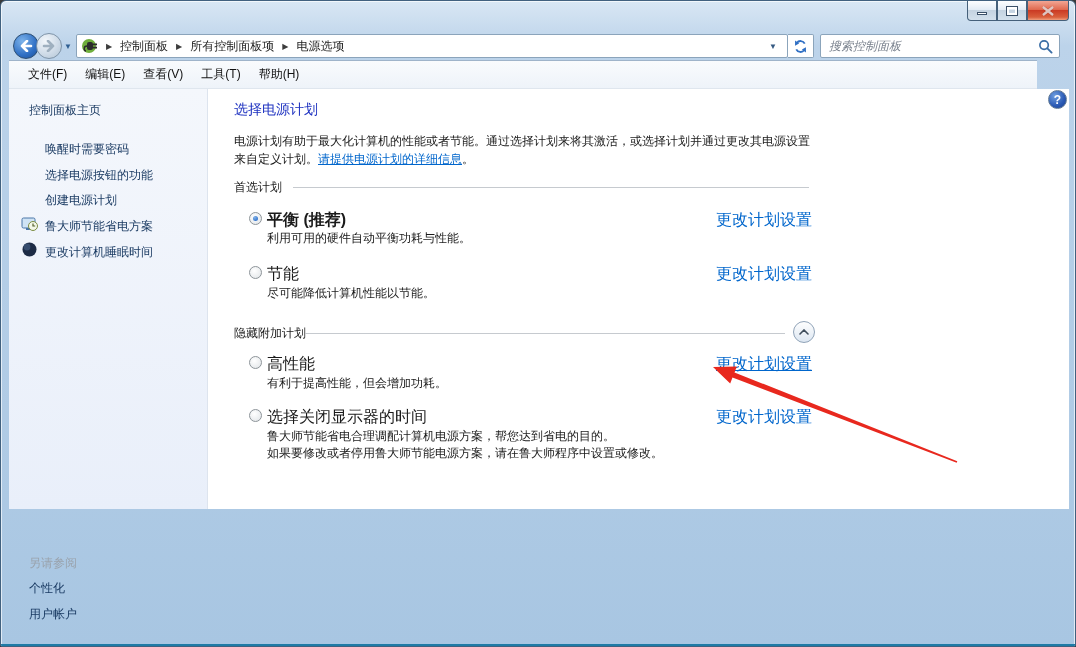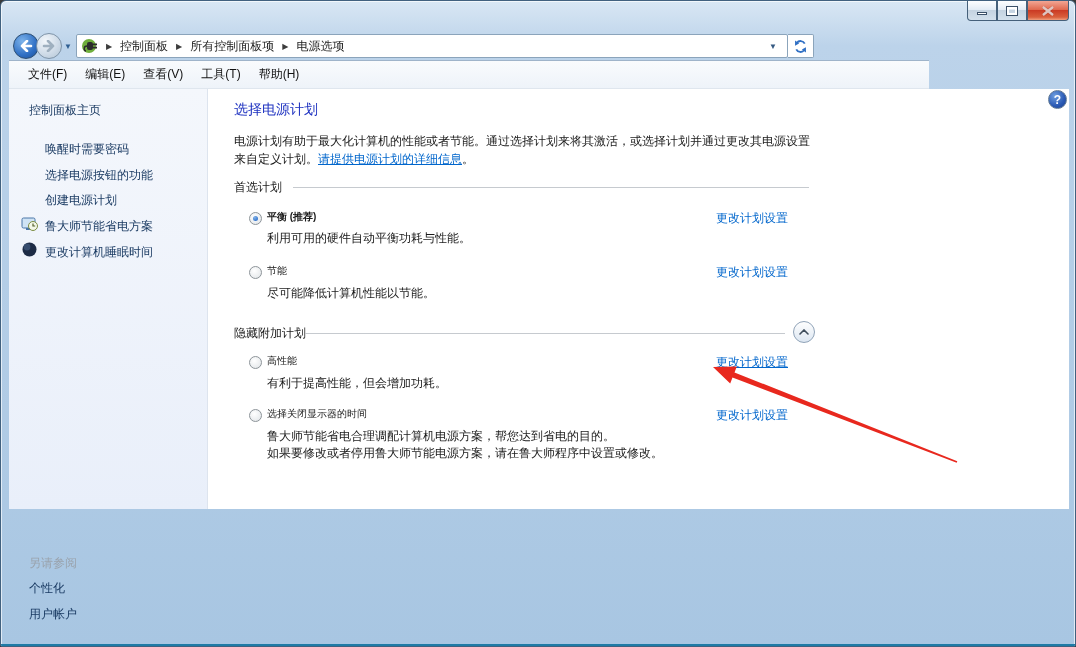--- a/index.html
+++ b/index.html
@@ -34,21 +34,21 @@
   .crumb-sep{font-size:8px;color:#3c3c3c;padding:0 3px;cursor:pointer;}
   .addr-drop{margin-left:auto;font-size:8px;color:#355a82;padding:0 6px;cursor:pointer;}
   .refresh-btn{height:24px;width:26px;background:#fff;border:1px solid #8ba4bb;border-left:none;border-radius:0 2px 2px 0;
     display:flex;align-items:center;justify-content:center;cursor:pointer;padding:0;}
   .searchbox{height:24px;flex:0 0 240px;margin-left:6px;background:#fff;border:1px solid #8ba4bb;border-radius:2px;
     display:flex;align-items:center;padding:0 6px;}
   .searchbox input{flex:1;border:none;outline:none;font-size:12px;font-style:italic;color:#444;min-width:0;}
   .searchbox input::placeholder{color:#7a828e;font-style:italic;}
 
   
-  .menubar{position:absolute;top:59px;left:8px;width:920px;height:29px;
+  .menubar{position:absolute;top:59px;left:8px;width:1028px;height:29px;
     background:linear-gradient(#f9fbfd,#eef3f9);border-top:1px solid #9fb4ca;border-bottom:1px solid #dfe6ee;
     display:flex;align-items:center;padding-left:10px;}
   .menu-item{font-size:12px;color:#111;padding:4px 9px;cursor:pointer;}
 
   
   .bodyarea{position:absolute;top:88px;left:8px;width:1060px;height:420px;display:flex;}
   .sidebar{position:relative;width:199px;height:100%;background:linear-gradient(#f4f7fc,#e9effa);border-right:1px solid #dde4ee;}
   .side-item{position:absolute;left:36px;font-size:12px;color:#15365f;cursor:pointer;white-space:nowrap;}
   .side-icon{position:absolute;left:12px;width:17px;height:17px;cursor:pointer;}
   .see-also-header{position:absolute;left:20px;font-size:12px;color:#9aa3ad;}
@@ -57,24 +57,24 @@
   .page-title{position:absolute;left:26px;top:12px;font-size:14px;color:#1d31c0;}
   .intro{position:absolute;left:26px;top:43px;font-size:12px;color:#1a1a1a;line-height:18px;white-space:nowrap;}
   a.link{color:#0066cc;text-decoration:underline;cursor:pointer;}
   .group-label{position:absolute;font-size:12px;color:#1a1a1a;}
   .rule{position:absolute;height:1px;background:#c6cacf;}
   .plan{position:absolute;left:0;right:0;}
   .radio{position:absolute;left:41px;width:13px;height:13px;border-radius:50%;border:1px solid #8d9499;
     background:radial-gradient(circle at 40% 35%,#fff,#dfe3e6);cursor:pointer;}
   .radio.selected::after{content:"";position:absolute;left:3px;top:3px;width:5px;height:5px;border-radius:50%;
     background:radial-gradient(circle at 35% 30%,#7fb2e8,#1f62c4);}
-  .plan-name{position:absolute;left:59px;top:0;font-size:10px;color:#1a1a1a;white-space:nowrap;cursor:default;}
+  .plan-name{position:absolute;left:59px;top:0;font-size:16px;color:#1a1a1a;white-space:nowrap;cursor:default;}
   .plan-name.bold{font-weight:bold;}
   .plan-desc{position:absolute;left:59px;font-size:12px;color:#1a1a1a;line-height:17px;white-space:nowrap;}
-  .plan-link{position:absolute;left:508px;top:0;font-size:12px;color:#0066cc;text-decoration:none;cursor:pointer;white-space:nowrap;}
+  .plan-link{position:absolute;left:508px;top:0;font-size:16px;color:#0066cc;text-decoration:none;cursor:pointer;white-space:nowrap;}
   .plan-link.underline{text-decoration:underline;}
   .collapse-btn{position:absolute;left:585px;top:232px;width:22px;height:22px;border-radius:50%;
     border:1px solid #90a3b8;background:linear-gradient(#fefefe,#dde7f2);cursor:pointer;
     display:flex;align-items:center;justify-content:center;padding:0;}
   .help-btn{position:absolute;left:840px;top:1px;width:19px;height:19px;border-radius:50%;cursor:pointer;padding:0;
     border:1px solid #5f7894;background:radial-gradient(circle at 35% 30%,#6f9fe0,#2a59b4 60%,#1b3f8f);
     color:#fff;font-size:12px;font-weight:bold;display:flex;align-items:center;justify-content:center;}
   .arrow-overlay{position:absolute;left:0;top:0;pointer-events:none;}
 </style>
 </head>
@@ -126,20 +126,27 @@
       <span class="addr-drop">▼</span>
     </div>
     <button class="refresh-btn">
       <svg width="15" height="15" viewBox="0 0 16 16">
         <path d="M12.5 5 A5 5 0 0 0 4 4.2" stroke="#2f6fc4" stroke-width="2" fill="none"></path>
         <polygon points="2.2,1.5 6.5,4.8 2.2,7.2" fill="#2f6fc4"></polygon>
         <path d="M3.5 11 A5 5 0 0 0 12 11.8" stroke="#2f6fc4" stroke-width="2" fill="none"></path>
         <polygon points="13.8,14.5 9.5,11.2 13.8,8.8" fill="#2f6fc4"></polygon>
       </svg>
     </button>
+    <div class="searchbox">
+      <input type="text" placeholder="搜索控制面板" style="">
+      <svg width="15" height="15" viewBox="0 0 16 16">
+        <circle cx="6.5" cy="6.5" r="4.5" stroke="#3b6ea5" stroke-width="1.8" fill="none"></circle>
+        <path d="M10 10 L14.5 14.5" stroke="#3b6ea5" stroke-width="2" stroke-linecap="round"></path>
+      </svg>
+    </div>
   </div>
 
   <div class="menubar">
     <span class="menu-item">文件(F)</span>
     <span class="menu-item">编辑(E)</span>
     <span class="menu-item">查看(V)</span>
     <span class="menu-item">工具(T)</span>
     <span class="menu-item">帮助(H)</span>
   </div>
 

